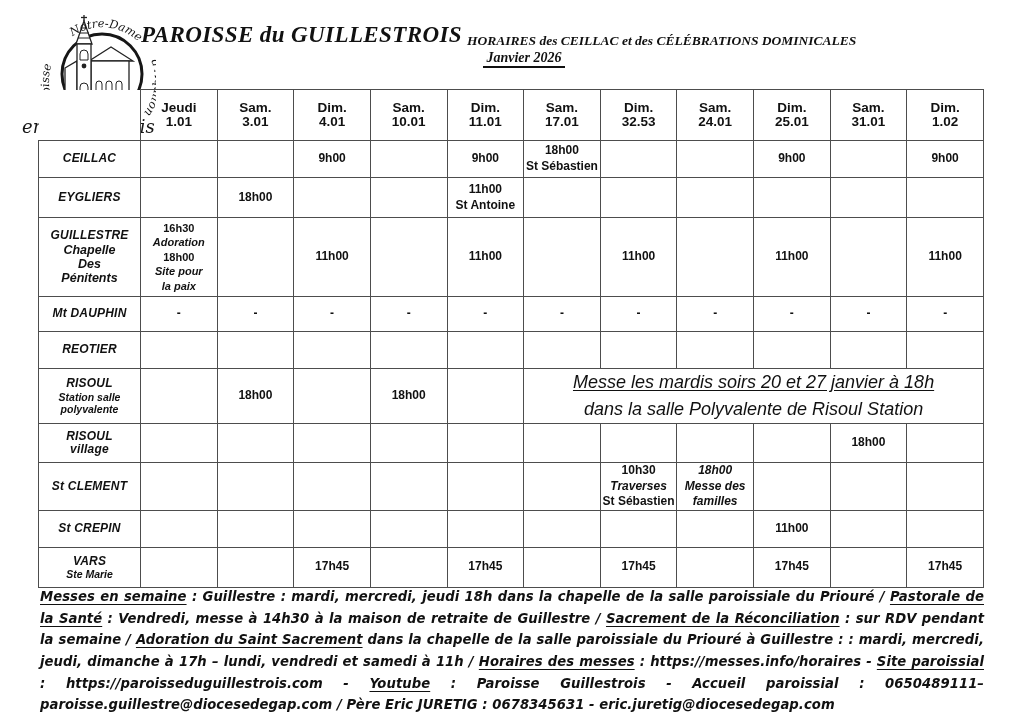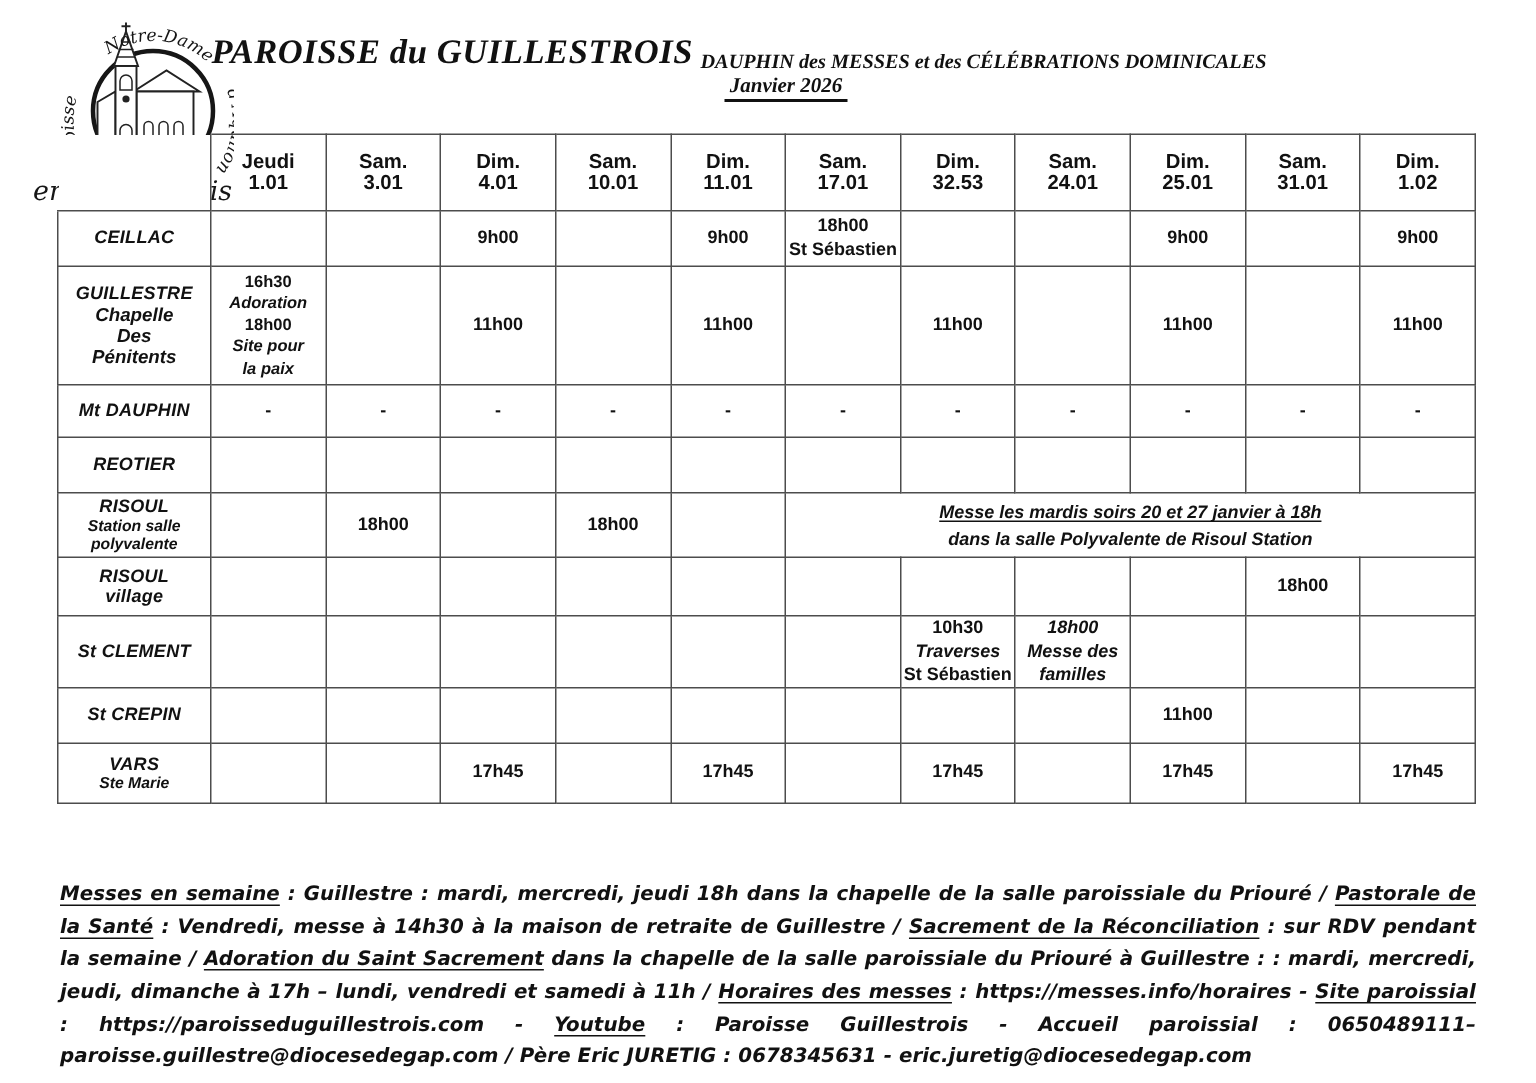--- a/index.html
+++ b/index.html
@@ -41,21 +41,21 @@
   .hwrap .day,.hwrap .date{font-weight:700;font-size:13.5px;line-height:1;}
   td.rowhead .place-main{
     font-style:italic;font-weight:700;font-size:12px;line-height:1.12;letter-spacing:.2px;
   }
   td.rowhead .place-sub{font-style:italic;font-weight:700;}
   td.rowhead .place-sub.md{font-size:12.5px;line-height:1.12;}
   td.rowhead .place-sub.sm{font-size:10.5px;line-height:1.15;}
   td.cell{font-weight:700;font-size:12px;line-height:1.3;}
   td.cell.dense{font-size:11px;line-height:1.32;}
   td.cell .i{font-style:italic;}
-  td.merged{font-style:italic;font-weight:700;font-size:12px;line-height:1.5;}
+  td.merged{font-style:italic;font-weight:400;font-size:18px;line-height:1.5;}
   td.merged .u{text-decoration:underline;text-underline-offset:2px;}
   .cellline{display:block;}
 
   .footer-notes{
     position:absolute;left:40px;top:586px;width:944px;
     font-family:"DejaVu Sans",sans-serif;font-style:italic;font-weight:700;
     font-size:13.2px;line-height:1.64;text-align:justify;letter-spacing:.05px;
   }
   .footer-notes .u{text-decoration:underline;text-underline-offset:2.5px;}
 </style>
@@ -101,21 +101,21 @@
       <textPath href="#arcPath" startOffset="37%">Notre-Dame</textPath>
     </text>
     <text font-family="DejaVu Serif, serif" font-style="italic" font-size="11.5" fill="#161616">
       <textPath href="#arcPath" startOffset="76%">d'Aquilon</textPath>
     </text>
     <text x="8" y="125" font-family="DejaVu Serif, serif" font-style="italic" font-size="18" fill="#161616">en Guillestrois</text>
   </svg>
 </div>
 
 <div class="page-title">PAROISSE du GUILLESTROIS</div>
-<div class="page-subtitle">DAUPHIN des MESSES et des CÉLÉBRATIONS DOMINICALES</div>
+<div class="page-subtitle">HORAIRES des CEILLAC et des CÉLÉBRATIONS DOMINICALES</div>
 <div class="month-heading">
   <span>Janvier 2026</span>
 </div>
 
 <table class="sched">
   <colgroup>
     <col style="width:102px">
     <col>
       <col>
       <col>
@@ -218,20 +218,41 @@
         <td class="cell"></td>
         <td class="cell"></td>
         <td class="cell">
           <span class="cellline">9h00</span>
         </td>
         <td class="cell"></td>
         <td class="cell">
           <span class="cellline">9h00</span>
         </td>
       </tr>
+      <tr style="height: 40px;">
+        <td class="rowhead">
+          <div class="place-main">EYGLIERS</div>
+        </td>
+        <td class="cell"></td>
+        <td class="cell">
+          <span class="cellline">18h00</span>
+        </td>
+        <td class="cell"></td>
+        <td class="cell"></td>
+        <td class="cell">
+          <span class="cellline">11h00</span>
+          <span class="cellline">St Antoine</span>
+        </td>
+        <td class="cell"></td>
+        <td class="cell"></td>
+        <td class="cell"></td>
+        <td class="cell"></td>
+        <td class="cell"></td>
+        <td class="cell"></td>
+      </tr>
       <tr style="height: 79px;">
         <td class="rowhead">
           <div class="place-main">GUILLESTRE</div>
           <div class="place-sub md">Chapelle</div>
           <div class="place-sub md">Des</div>
           <div class="place-sub md">Pénitents</div>
         </td>
         <td class="cell dense">
           <span class="cellline">16h30</span>
           <span class="cellline i">Adoration</span>

